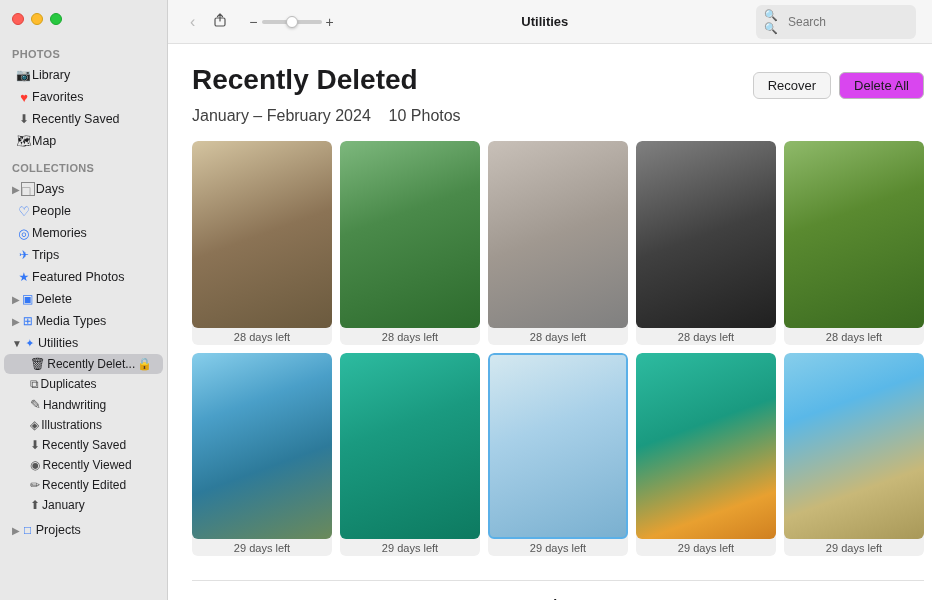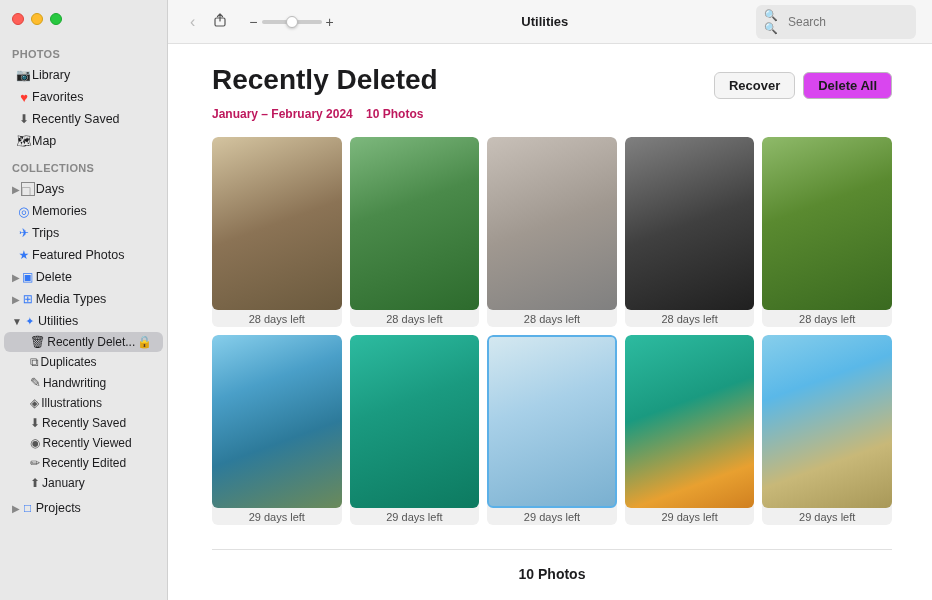--- a/index.html
+++ b/index.html
@@ -193,22 +193,21 @@
       outline: none;
       font-size: 12px;
       color: #737373;
       width: 120px;
     }
 
     
     .content {
       flex: 1;
       overflow-y: auto;
-      padding: 20px 40px 20px 24px;
-      margin-left: 20px;
+      padding: 20px 8px 20px 24px;
     }
 
     .content::-webkit-scrollbar { width: 8px; }
     .content::-webkit-scrollbar-track { background: transparent; }
     .content::-webkit-scrollbar-thumb { background: #ccc; border-radius: 4px; }
 
     .content-header {
       display: flex;
       justify-content: space-between;
       align-items: flex-start;
@@ -229,32 +228,30 @@
     }
 
     .action-btn {
       padding: 5px 14px;
       border-radius: 6px;
       font-size: 13px;
       cursor: pointer;
       border: 1px solid #ccc;
       background: #f5f5f5;
       color: #1c1c1e;
-      font-weight: bold;
     }
     .action-btn.primary {
       background: #d946ef;
       border-color: #bbb;
     }
 
     .content-meta {
-      font-size: 12px;
-      color: #be185d;
+      font-size: 16px;
+      color: #404040;
       margin-bottom: 16px;
-      font-weight: bold;
     }
 
     .photo-grid {
       display: grid;
       grid-template-columns: repeat(5, 1fr);
       gap: 8px;
       margin-bottom: 24px;
     }
 
     .photo-item {
@@ -361,20 +358,24 @@
   </div>
 
   <div class="sidebar-section-label">Collections</div>
 
   <div class="sidebar-item">
     <span class="chevron">▶</span>
     <span class="icon icon-days"></span>
     <span>Days</span>
   </div>
   <div class="sidebar-item">
+    <span class="icon icon-people"></span>
+    <span>People</span>
+  </div>
+  <div class="sidebar-item">
     <span class="icon icon-memories"></span>
     <span>Memories</span>
   </div>
   <div class="sidebar-item">
     <span class="icon icon-trips"></span>
     <span>Trips</span>
   </div>
   <div class="sidebar-item">
     <span class="icon icon-featured"></span>
     <span>Featured Photos</span>

